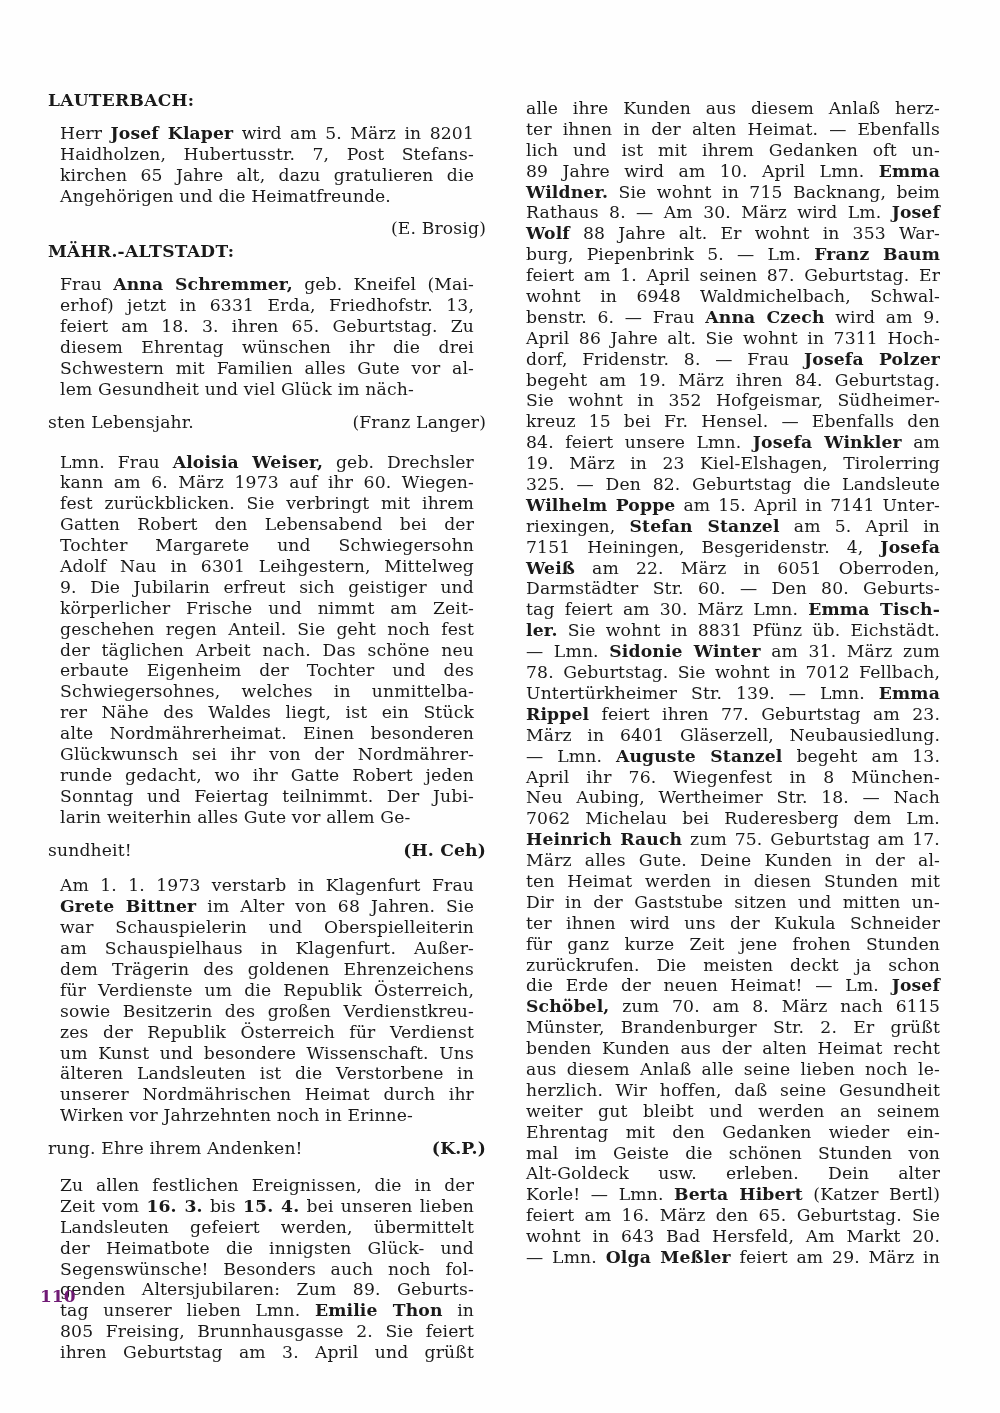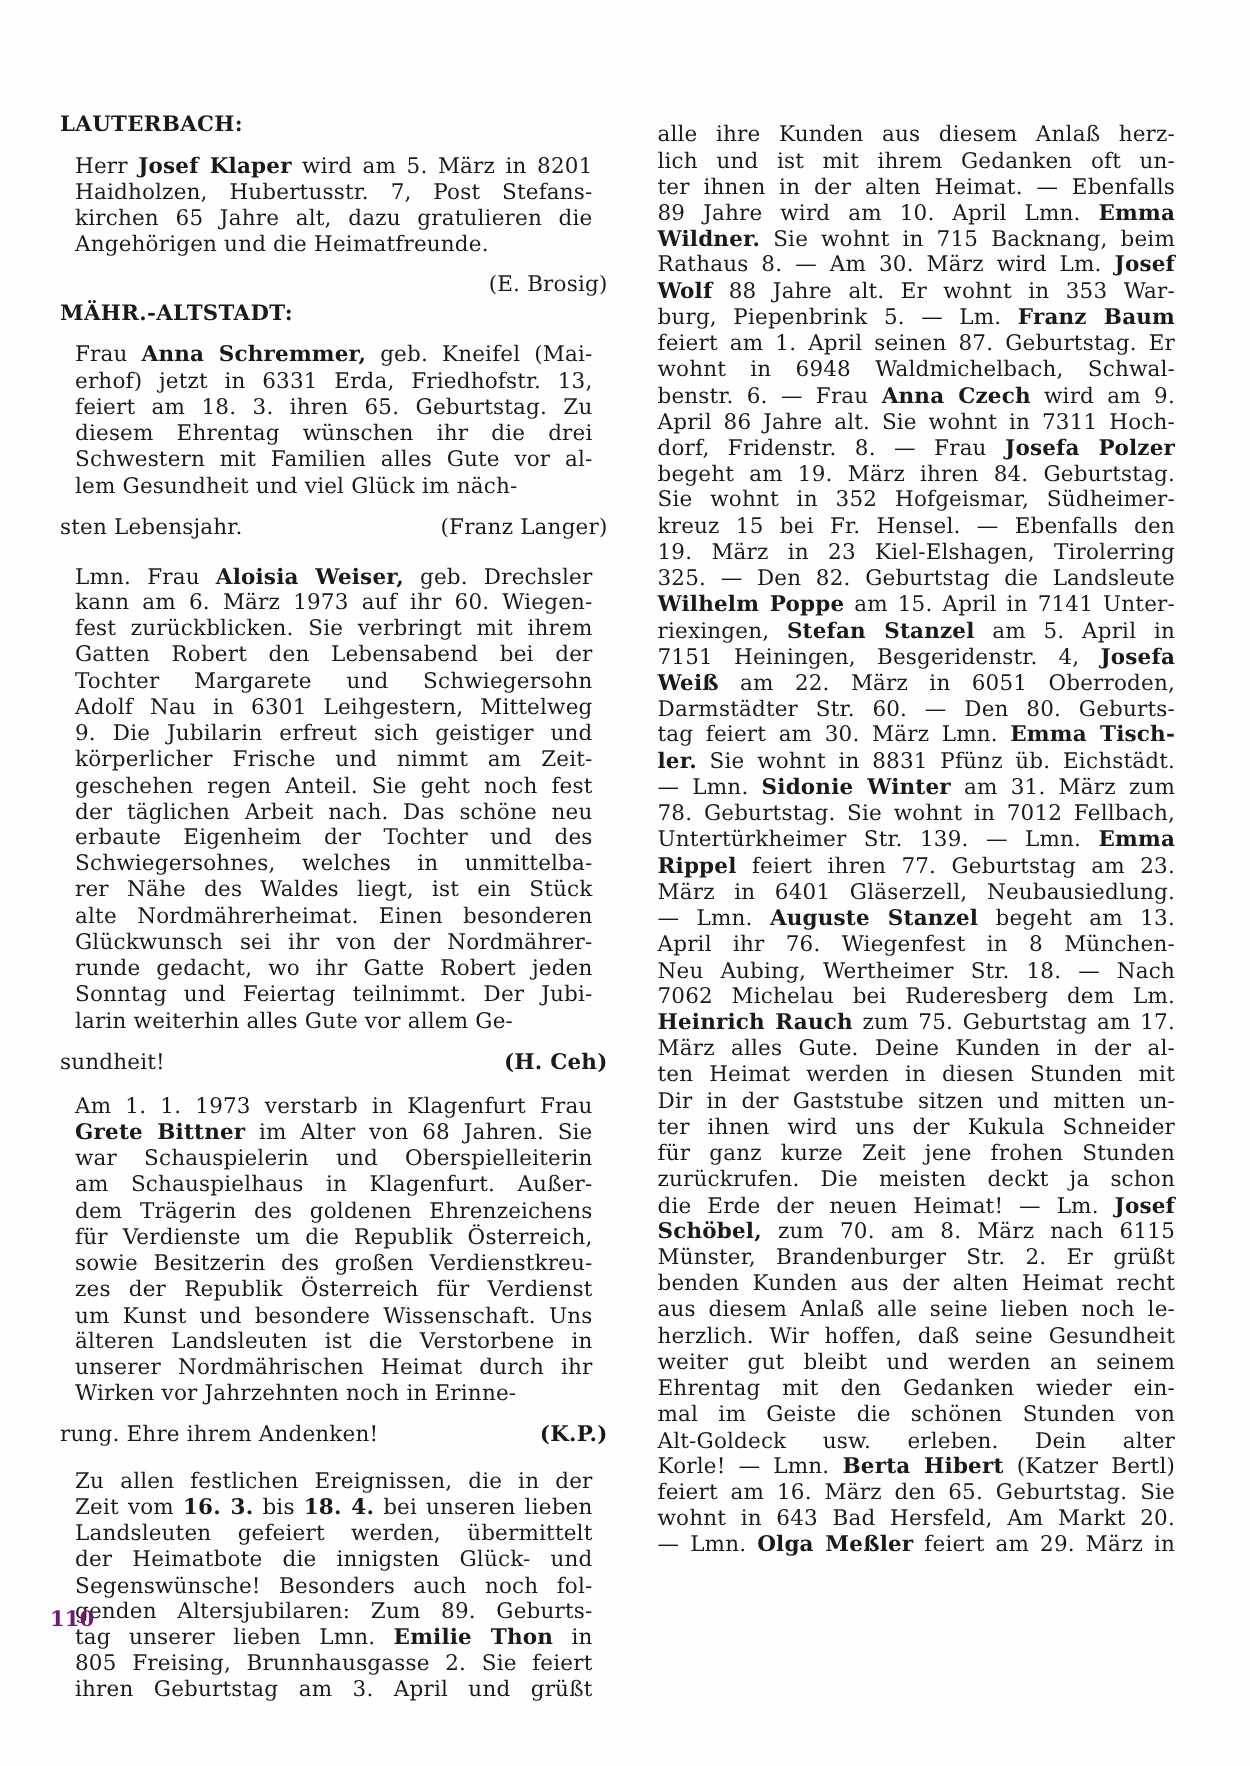--- a/index.html
+++ b/index.html
@@ -101,49 +101,50 @@
         <span class="line last">Wirken vor Jahrzehnten noch in Erinne-</span>
       </div>
     <span class="line" style="display:flex;justify-content:space-between;">
       <span>rung. Ehre ihrem Andenken!</span>
       <span class="sig-bold">(K.P.)</span>
     </span>
     <div class="gap" style="height:4px"></div>
 
     <div class="para">
         <span class="line">Zu allen festlichen Ereignissen, die in der</span>
-        <span class="line">Zeit vom <b>16. 3.</b> bis <b>18. 4.</b> bei unseren lieben</span>
+        <span class="line">Zeit vom <b>16. 3.</b> bis <b>15. 4.</b> bei unseren lieben</span>
         <span class="line">Landsleuten gefeiert werden, übermittelt</span>
         <span class="line">der Heimatbote die innigsten Glück- und</span>
         <span class="line">Segenswünsche! Besonders auch noch fol-</span>
         <span class="line">genden Altersjubilaren: Zum 89. Geburts-</span>
         <span class="line">tag unserer lieben Lmn. <b>Emilie Thon</b> in</span>
         <span class="line">805 Freising, Brunnhausgasse 2. Sie feiert</span>
         <span class="line">ihren Geburtstag am 3. April und grüßt</span>
       </div>
   </div>
 
   <div class="col right">
     <div class="para">
         <span class="line">alle ihre Kunden aus diesem Anlaß herz-</span>
+        <span class="line">ter ihnen in der alten Heimat. — Ebenfalls</span>
         <span class="line">lich und ist mit ihrem Gedanken oft un-</span>
-        <span class="line">ter ihnen in der alten Heimat. — Ebenfalls</span>
         <span class="line">89 Jahre wird am 10. April Lmn. <b>Emma</b></span>
         <span class="line"><b>Wildner.</b> Sie wohnt in 715 Backnang, beim</span>
         <span class="line">Rathaus 8. — Am 30. März wird Lm. <b>Josef</b></span>
         <span class="line"><b>Wolf</b> 88 Jahre alt. Er wohnt in 353 War-</span>
         <span class="line">burg, Piepenbrink 5. — Lm. <b>Franz Baum</b></span>
         <span class="line">feiert am 1. April seinen 87. Geburtstag. Er</span>
         <span class="line">wohnt in 6948 Waldmichelbach, Schwal-</span>
         <span class="line">benstr. 6. — Frau <b>Anna Czech</b> wird am 9.</span>
         <span class="line">April 86 Jahre alt. Sie wohnt in 7311 Hoch-</span>
         <span class="line">dorf, Fridenstr. 8. — Frau <b>Josefa Polzer</b></span>
         <span class="line">begeht am 19. März ihren 84. Geburtstag.</span>
         <span class="line">Sie wohnt in 352 Hofgeismar, Südheimer-</span>
         <span class="line">kreuz 15 bei Fr. Hensel. — Ebenfalls den</span>
+        <span class="line">84. feiert unsere Lmn. <b>Josefa Winkler</b> am</span>
         <span class="line">19. März in 23 Kiel-Elshagen, Tirolerring</span>
         <span class="line">325. — Den 82. Geburtstag die Landsleute</span>
         <span class="line"><b>Wilhelm Poppe</b> am 15. April in 7141 Unter-</span>
         <span class="line">riexingen, <b>Stefan Stanzel</b> am 5. April in</span>
         <span class="line">7151 Heiningen, Besgeridenstr. 4, <b>Josefa</b></span>
         <span class="line"><b>Weiß</b> am 22. März in 6051 Oberroden,</span>
         <span class="line">Darmstädter Str. 60. — Den 80. Geburts-</span>
         <span class="line">tag feiert am 30. März Lmn. <b>Emma Tisch-</b></span>
         <span class="line"><b>ler.</b> Sie wohnt in 8831 Pfünz üb. Eichstädt.</span>
         <span class="line">— Lmn. <b>Sidonie Winter</b> am 31. März zum</span>

